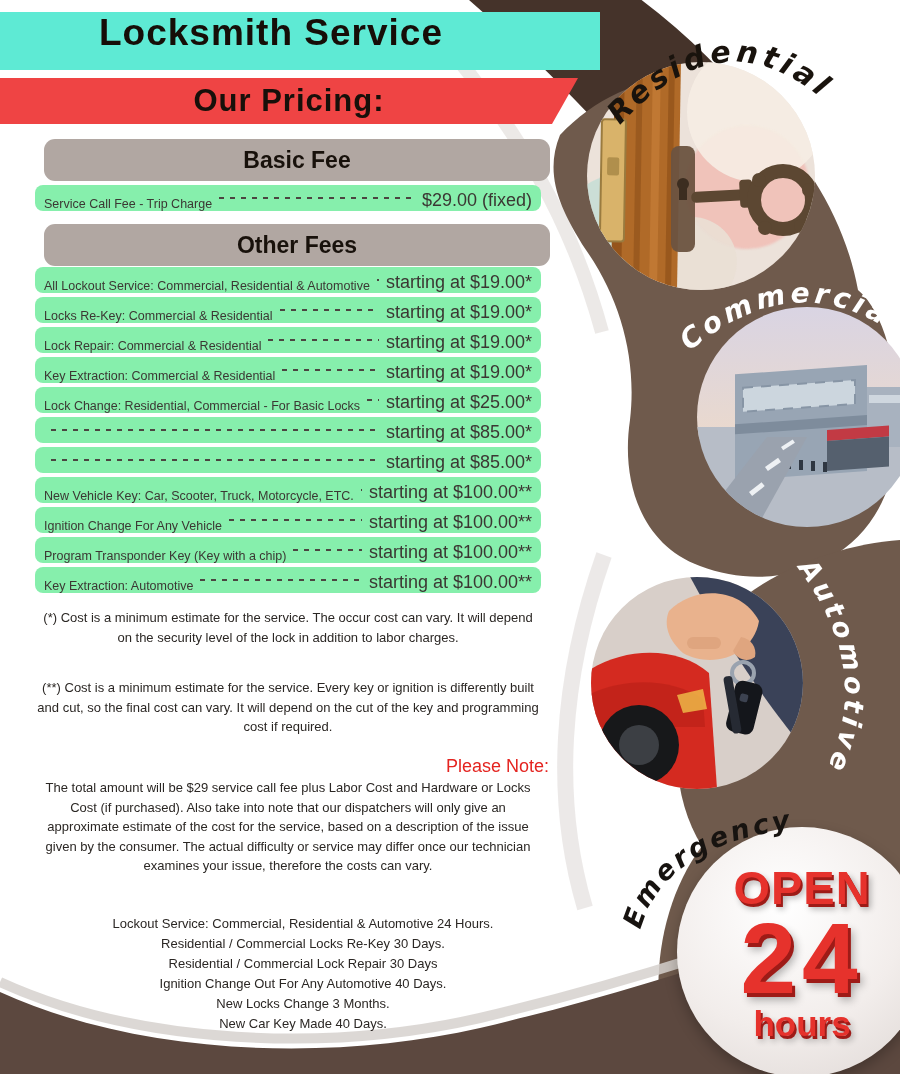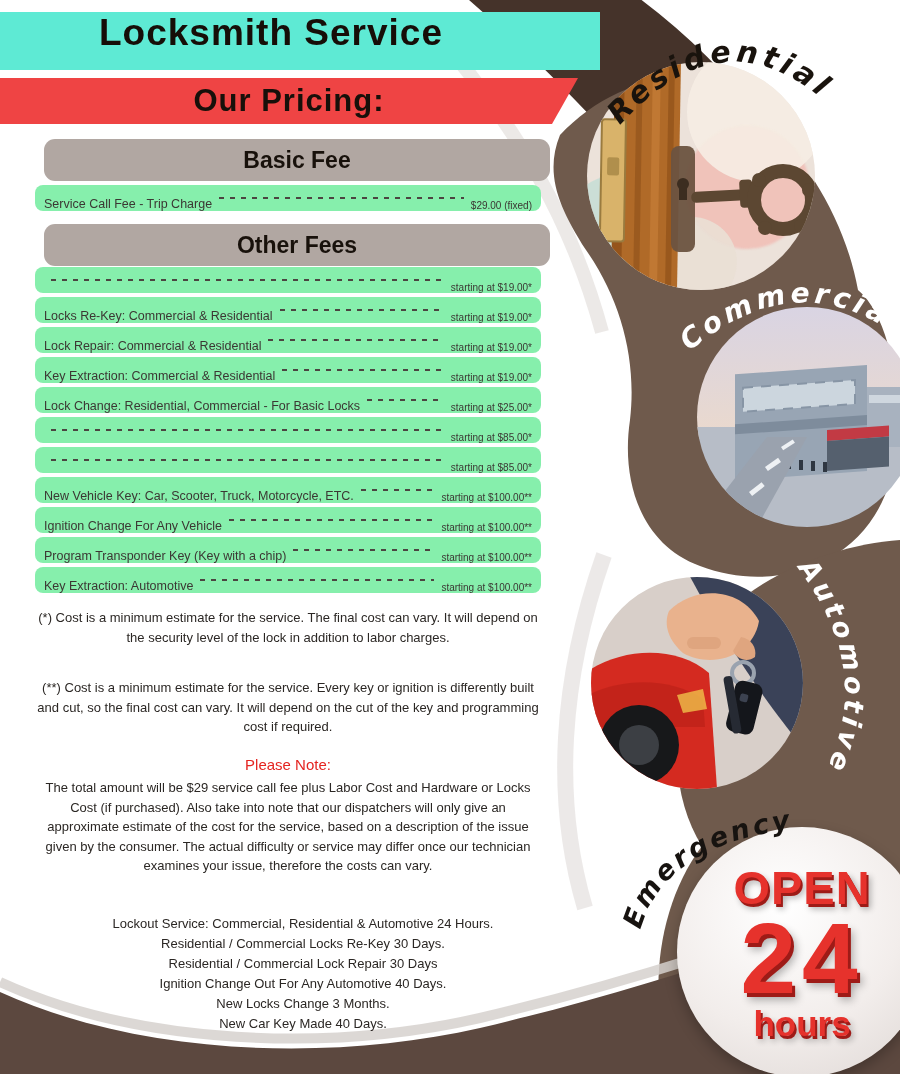--- a/index.html
+++ b/index.html
@@ -33,33 +33,33 @@
     background:#b1a7a2;display:flex;align-items:center;justify-content:center;
   }
   .sec-header span{font-size:23px;font-weight:900;color:#18110b;}
 
   .fee-row{
     position:absolute;left:35px;width:506px;height:26px;border-radius:8px;
     background:#86efac;display:flex;align-items:flex-end;
     padding:0 9px;box-sizing:border-box;
   }
   .fee-label{font-size:12.5px;color:#3b3733;white-space:nowrap;}
-  .fee-price{font-size:10px;color:#3b3733;white-space:nowrap;}
+  .fee-price{font-size:18px;color:#3b3733;white-space:nowrap;}
   .dashes{
     flex:1;height:2px;margin:0 7px;align-self:center;
     background:repeating-linear-gradient(90deg,#4b4540 0 5px,transparent 5px 11px);
   }
 
   .footnote,.note-body{
     position:absolute;left:35px;width:506px;text-align:center;
     font-size:13px;line-height:19.5px;color:#2b2724;
   }
   .red-title{
-    position:absolute;left:35px;width:506px;text-align:center;
-    font-size:15px;color:#e42420;
+    position:absolute;left:43px;width:506px;text-align:right;
+    font-size:18px;color:#e42420;
   }
   .warranty-list{position:absolute;left:50px;width:506px;text-align:center;}
   .warranty-list div{font-size:13px;line-height:20px;color:#2b2724;}
 
   
   .photo-circle{position:absolute;border-radius:50%;overflow:hidden;z-index:3;}
   #residential-photo{left:587px;top:62px;width:228px;height:228px;}
   #commercial-photo{left:697px;top:307px;width:220px;height:220px;}
   #automotive-photo{left:591px;top:577px;width:212px;height:212px;}
 
@@ -219,20 +219,21 @@
     <span class="fee-label">Service Call Fee - Trip Charge</span>
     <span class="dashes"></span>
     <span class="fee-price">$29.00 (fixed)</span>
   </div>
 
   <div class="sec-header" style="top:224px">
     <span>Other Fees</span>
   </div>
 
   <div class="fee-row" style="top:267px">
+    <span class="fee-label">All Lockout Service: Commercial, Residential &amp; Automotive</span>
     <span class="dashes"></span>
     <span class="fee-price">starting at $19.00*</span>
   </div>
   <div class="fee-row" style="top:297px">
     <span class="fee-label">Locks Re-Key: Commercial &amp; Residential</span>
     <span class="dashes"></span>
     <span class="fee-price">starting at $19.00*</span>
   </div>
   <div class="fee-row" style="top:327px">
     <span class="fee-label">Lock Repair: Commercial &amp; Residential</span>
@@ -271,21 +272,21 @@
     <span class="fee-label">Program Transponder Key (Key with a chip)</span>
     <span class="dashes"></span>
     <span class="fee-price">starting at $100.00**</span>
   </div>
   <div class="fee-row" style="top:567px">
     <span class="fee-label">Key Extraction: Automotive</span>
     <span class="dashes"></span>
     <span class="fee-price">starting at $100.00**</span>
   </div>
 
-  <div class="footnote" style="top:608px">(*) Cost is a minimum estimate for the service. The final cost can vary. It will depend on the security level of the lock in addition to labor charges.</div>
+  <div class="footnote" style="top:608px">(*) Cost is a minimum estimate for the service. The occur cost can vary. It will depend on the security level of the lock in addition to labor charges.</div>
   <div class="footnote" style="top:678px">(**) Cost is a minimum estimate for the service. Every key or ignition is differently built and cut, so the final cost can vary. It will depend on the cut of the key and programming cost if required.</div>
 
   <div class="red-title" style="top:756px">Please Note:</div>
   <div class="note-body" style="top:778px">The total amount will be $29 service call fee plus Labor Cost and Hardware or Locks Cost (if purchased). Also take into note that our dispatchers will only give an approximate estimate of the cost for the service, based on a description of the issue given by the consumer. The actual difficulty or service may differ once our technician examines your issue, therefore the costs can vary.</div>
 
   <div class="warranty-list" style="top:914px">
     <div>Lockout Service: Commercial, Residential &amp; Automotive 24 Hours.</div>
     <div>Residential / Commercial Locks Re-Key 30 Days.</div>
     <div>Residential / Commercial Lock Repair 30 Days</div>
     <div>Ignition Change Out For Any Automotive 40 Days.</div>

